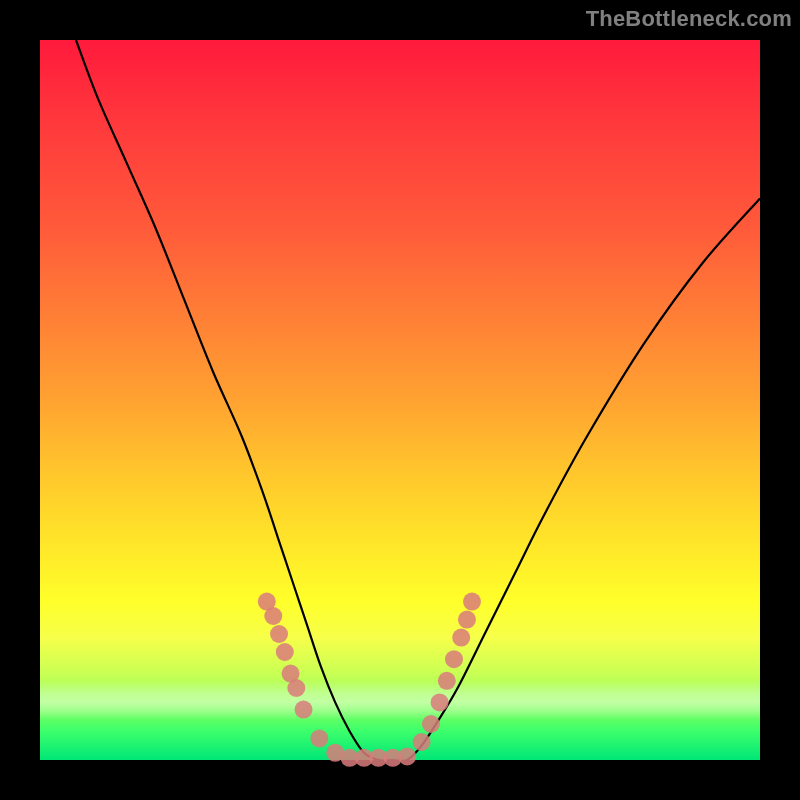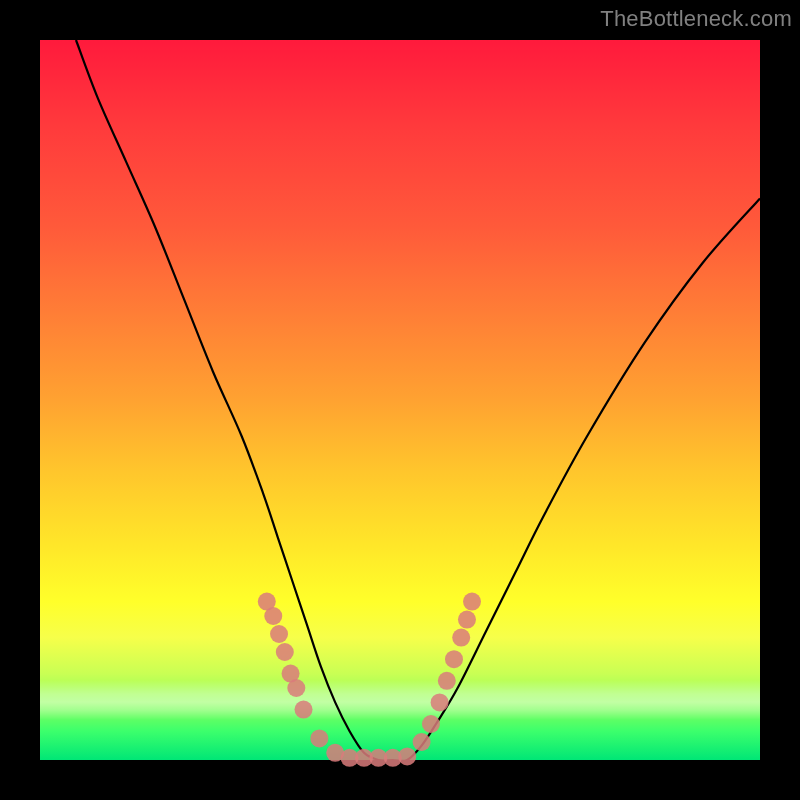--- a/index.html
+++ b/index.html
@@ -59,21 +59,21 @@
       rgba(255,255,255,0.00) 100%
     );
     pointer-events: none;
   }
   .watermark {
     position: absolute;
     top: 6px;
     right: 8px;
     color: #808080;
     font-size: 22px;
-    font-weight: 400;
+    font-weight: 700;
     letter-spacing: 0.2px;
     z-index: 20;
   }
   svg.curve {
     position: absolute;
     left: 40px;
     top: 40px;
     width: 720px;
     height: 720px;
     z-index: 10;

